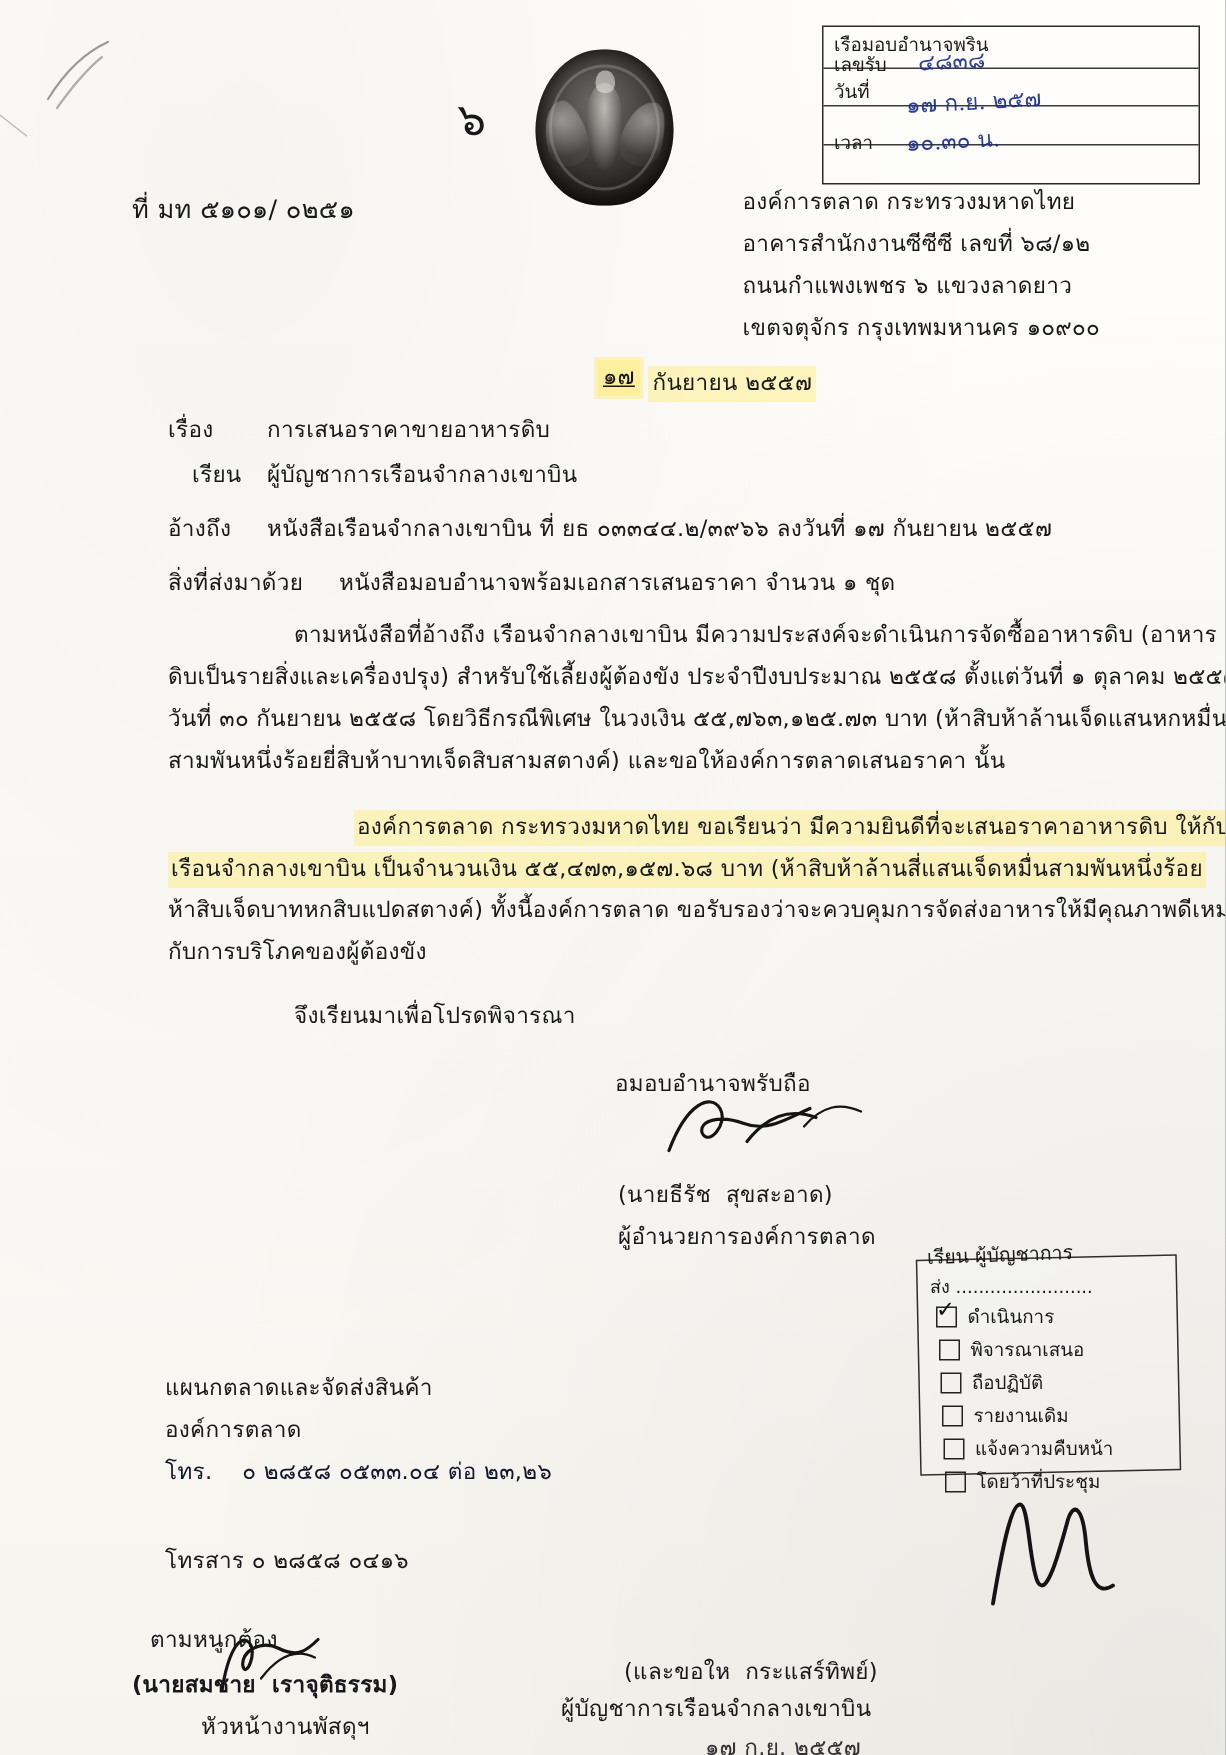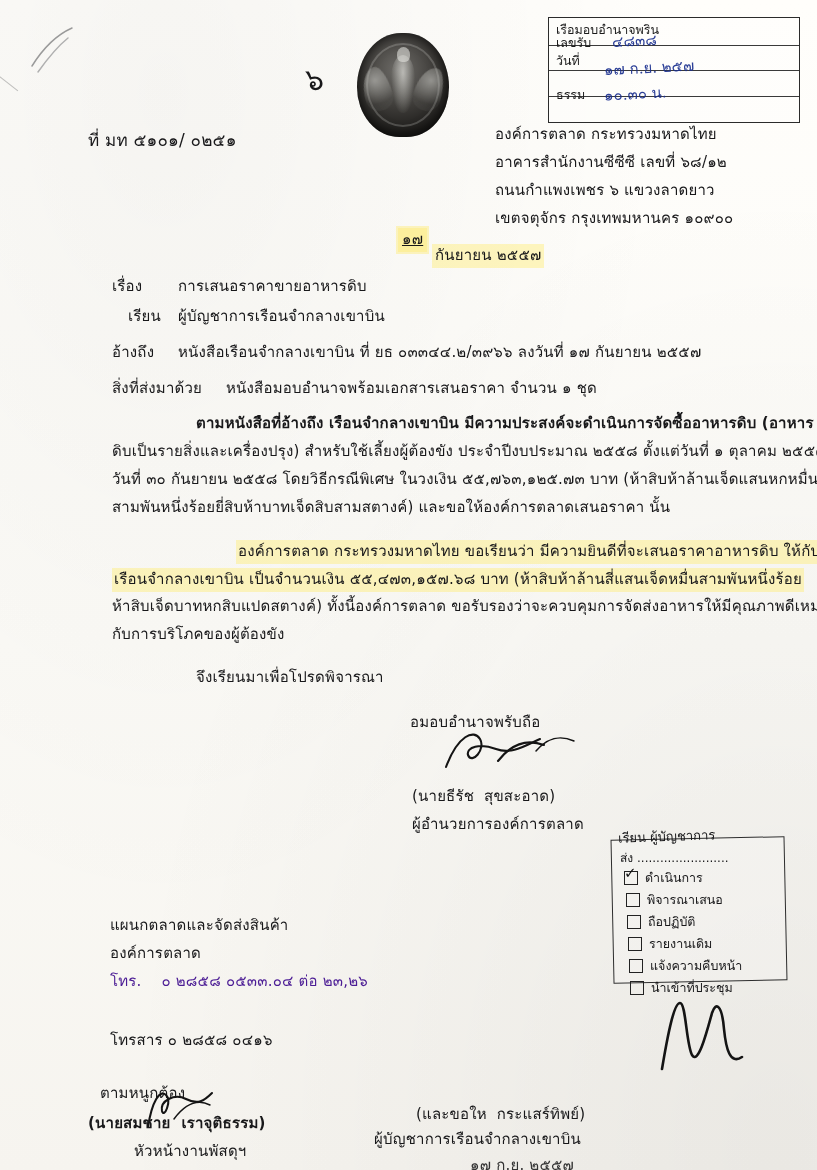--- a/index.html
+++ b/index.html
@@ -199,48 +199,48 @@
   </div>
 
   <div class="stamp-box">
     <div class="row r1"></div>
     <div class="row r2"></div>
     <div class="row r3"></div>
   </div>
   <div class="stamp-lbl" style="left:556px; top:20px;">เรือมอบอำนาจพริน</div>
   <div class="stamp-lbl" style="left:556px; top:33px;">เลขรับ</div>
   <div class="stamp-lbl" style="left:556px; top:51px;">วันที่</div>
-  <div class="stamp-lbl" style="left:556px; top:85px;">ธรรม</div>
+  <div class="stamp-lbl" style="left:556px; top:85px;">เวลา</div>
   <div class="ink" style="left:612px; top:29px;">๔๘๓๘</div>
   <div class="ink" style="left:604px; top:56px;">๑๗ ก.ย. ๒๕๗</div>
   <div class="ink" style="left:604px; top:82px;">๑๐.๓๐ น.</div>
 
   <div class="txt" style="left:88px; top:128px; font-size:17px;">ที่ มท ๕๑๐๑/ ๐๒๕๑</div>
 
   <div class="txt" style="left:495px; top:124px;">องค์การตลาด กระทรวงมหาดไทย</div>
   <div class="txt" style="left:495px; top:152px;">อาคารสำนักงานซีซีซี เลขที่ ๖๘/๑๒</div>
   <div class="txt" style="left:495px; top:180px;">ถนนกำแพงเพชร ๖ แขวงลาดยาว</div>
   <div class="txt" style="left:495px; top:208px;">เขตจตุจักร กรุงเทพมหานคร ๑๐๙๐๐</div>
 
-  <div class="txt hl" style="left:398px; top:228px; padding:1px 4px;text-decoration:underline;">๑๗</div>
+  <div class="txt hl" style="left:398px; top:240px; padding:1px 4px;text-decoration:underline;">๑๗</div>
   <div class="txt hl-soft" style="left:432px; top:244px; padding:1px 3px;">กันยายน ๒๕๕๗</div>
 
   <div class="txt" style="left:112px; top:276px;">เรื่อง</div>
   <div class="txt" style="left:178px; top:276px;">การเสนอราคาขายอาหารดิบ</div>
 
   <div class="txt" style="left:128px; top:306px;">เรียน</div>
   <div class="txt" style="left:178px; top:306px;">ผู้บัญชาการเรือนจำกลางเขาบิน</div>
 
   <div class="txt" style="left:112px; top:342px;text-align:right;">อ้างถึง</div>
   <div class="txt" style="left:178px; top:342px;">หนังสือเรือนจำกลางเขาบิน ที่ ยธ ๐๓๓๔๔.๒/๓๙๖๖ ลงวันที่ ๑๗ กันยายน ๒๕๕๗</div>
 
   <div class="txt" style="left:112px; top:378px;">สิ่งที่ส่งมาด้วย</div>
   <div class="txt" style="left:226px; top:378px;">หนังสือมอบอำนาจพร้อมเอกสารเสนอราคา จำนวน ๑ ชุด</div>
 
-  <div class="txt" style="left:196px; top:413px;font-weight:bold;">ตามหนังสือที่อ้างถึง เรือนจำกลางเขาบิน มีความประสงค์จะดำเนินการจัดซื้ออาหารดิบ (อาหาร</div>
+  <div class="txt" style="left:196px; top:413px;">ตามหนังสือที่อ้างถึง เรือนจำกลางเขาบิน มีความประสงค์จะดำเนินการจัดซื้ออาหารดิบ (อาหาร</div>
   <div class="txt" style="left:112px; top:441px;">ดิบเป็นรายสิ่งและเครื่องปรุง) สำหรับใช้เลี้ยงผู้ต้องขัง ประจำปีงบประมาณ ๒๕๕๘ ตั้งแต่วันที่ ๑ ตุลาคม ๒๕๕๗ ถึง</div>
   <div class="txt" style="left:112px; top:469px;">วันที่ ๓๐ กันยายน ๒๕๕๘ โดยวิธีกรณีพิเศษ ในวงเงิน ๕๕,๗๖๓,๑๒๕.๗๓ บาท (ห้าสิบห้าล้านเจ็ดแสนหกหมื่น</div>
   <div class="txt" style="left:112px; top:497px;">สามพันหนึ่งร้อยยี่สิบห้าบาทเจ็ดสิบสามสตางค์) และขอให้องค์การตลาดเสนอราคา นั้น</div>
 
   <div class="txt hl-soft" style="left:196px; top:540px; padding:1px 2px;margin-left:40px;">องค์การตลาด กระทรวงมหาดไทย ขอเรียนว่า มีความยินดีที่จะเสนอราคาอาหารดิบ ให้กับ</div>
   <div class="txt hl-soft" style="left:112px; top:568px; padding:1px 2px;">เรือนจำกลางเขาบิน เป็นจำนวนเงิน ๕๕,๔๗๓,๑๕๗.๖๘ บาท (ห้าสิบห้าล้านสี่แสนเจ็ดหมื่นสามพันหนึ่งร้อย</div>
   <div class="txt" style="left:112px; top:596px;">ห้าสิบเจ็ดบาทหกสิบแปดสตางค์) ทั้งนี้องค์การตลาด ขอรับรองว่าจะควบคุมการจัดส่งอาหารให้มีคุณภาพดีเหมาะ</div>
   <div class="txt" style="left:112px; top:624px;">กับการบริโภคของผู้ต้องขัง</div>
 
   <div class="txt" style="left:196px; top:667px;">จึงเรียนมาเพื่อโปรดพิจารณา</div>
@@ -249,21 +249,21 @@
   <svg class="hand" style="left:440px; top:725px;" width="150" height="60">
     <path class="stroke" d="M6,42 C18,10 34,4 40,14 C46,24 32,40 28,30 C26,22 40,18 56,24 C72,30 86,20 100,14"></path>
     <path class="stroke" d="M58,36 C72,18 88,14 104,20"></path>
     <path class="stroke thin" d="M96,26 C108,12 120,10 134,16"></path>
   </svg>
   <div class="txt" style="left:412px; top:786px;">(นายธีรัช  สุขสะอาด)</div>
   <div class="txt" style="left:412px; top:814px;">ผู้อำนวยการองค์การตลาด</div>
 
   <div class="txt" style="left:110px; top:915px;">แผนกตลาดและจัดส่งสินค้า</div>
   <div class="txt" style="left:110px; top:943px;">องค์การตลาด</div>
-  <div class="txt" style="left:110px; top:971px; color:#4c1d95;">โทร.    ๐ ๒๘๕๘ ๐๕๓๓.๐๔ ต่อ ๒๓,๒๖</div>
+  <div class="txt" style="left:110px; top:971px; color:#0f172a;">โทร.    ๐ ๒๘๕๘ ๐๕๓๓.๐๔ ต่อ ๒๓,๒๖</div>
   <div class="txt" style="left:110px; top:1030px;">โทรสาร ๐ ๒๘๕๘ ๐๔๑๖</div>
 
   <div class="approve-box"></div>
   <div class="approve-title">เรียน ผู้บัญชาการ</div>
   <div class="approve-sub">ส่ง ........................</div>
 
   <div class="chk-row" style="left:624px; top:868px;">
     <span class="chk on"></span>
     <span>ดำเนินการ</span>
   </div>
@@ -278,21 +278,21 @@
   <div class="chk-row" style="left:628px; top:934px;">
     <span class="chk"></span>
     <span>รายงานเดิม</span>
   </div>
   <div class="chk-row" style="left:629px; top:956px;">
     <span class="chk"></span>
     <span>แจ้งความคืบหน้า</span>
   </div>
   <div class="chk-row" style="left:630px; top:978px;">
     <span class="chk"></span>
-    <span>นำเข้าที่ประชุม</span>
+    <span>โดยว้าที่ประชุม</span>
   </div>
 
   <svg class="hand" style="left:650px; top:995px;" width="130" height="80">
     <path class="stroke" style="stroke-width:2.6" d="M12,74 C18,38 24,8 30,8 C36,8 36,48 42,60 C48,70 56,40 62,18 C66,6 72,10 74,34 C76,54 80,70 92,62"></path>
   </svg>
 
   <div class="txt" style="left:100px; top:1083px;">ตามหนูกต้อง</div>
   <svg class="hand" style="left:140px; top:1085px;" width="90" height="50">
     <path class="stroke" d="M8,42 C12,16 20,4 26,10 C32,16 24,34 22,26 C20,16 34,8 46,14 C58,20 64,16 72,8"></path>
     <path class="stroke thin" d="M34,34 C46,18 58,14 70,20"></path>

